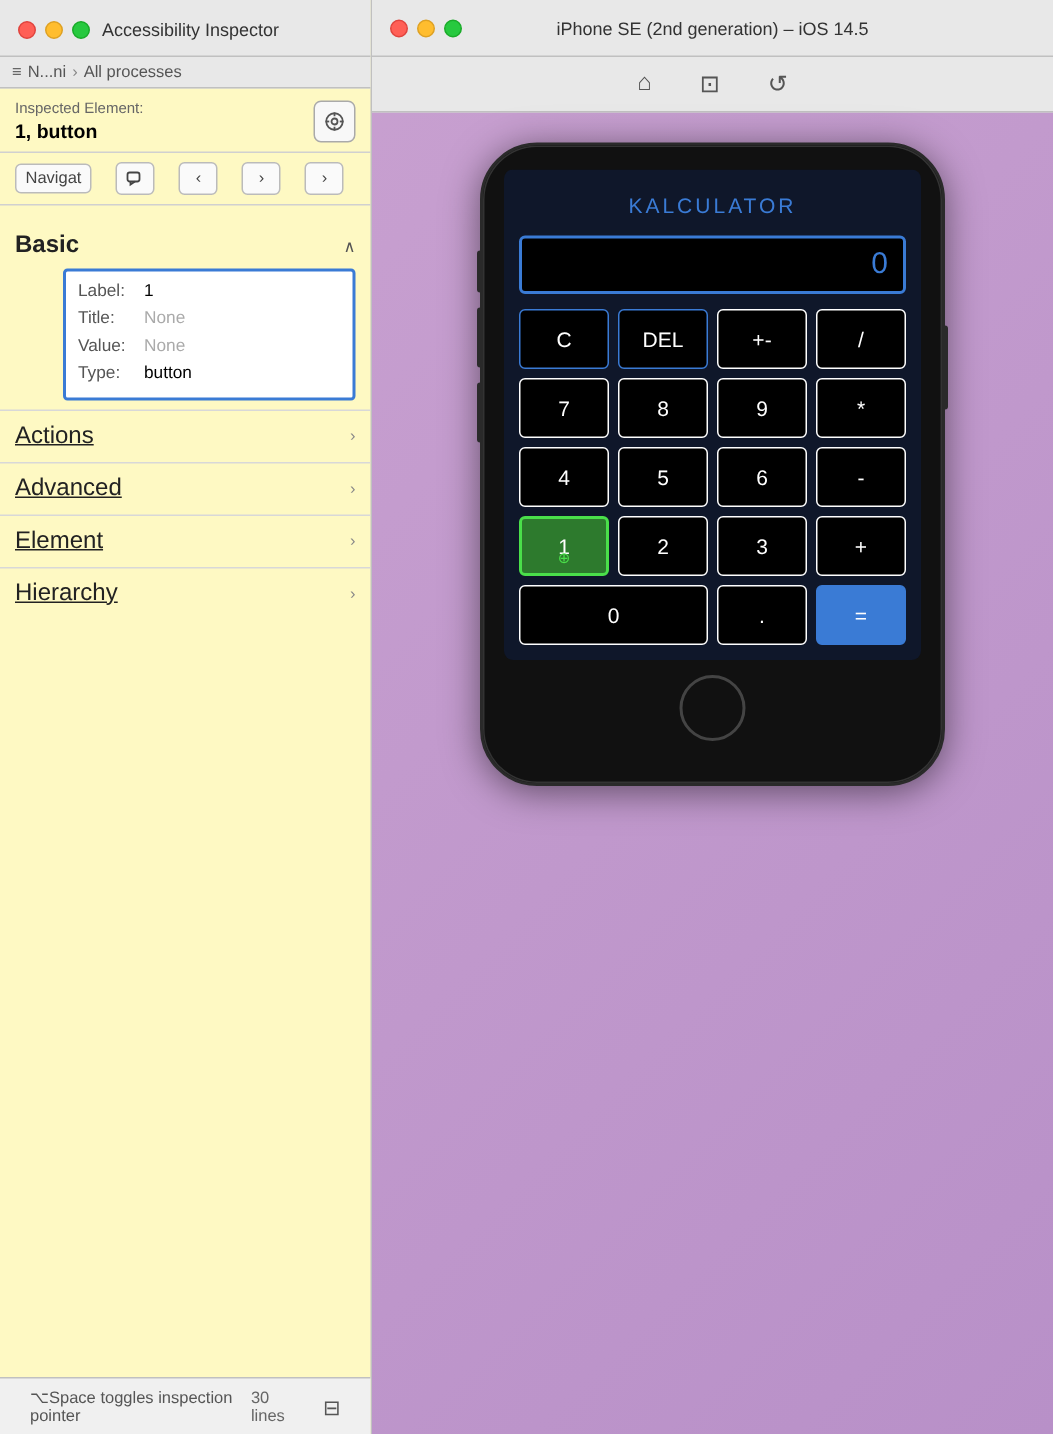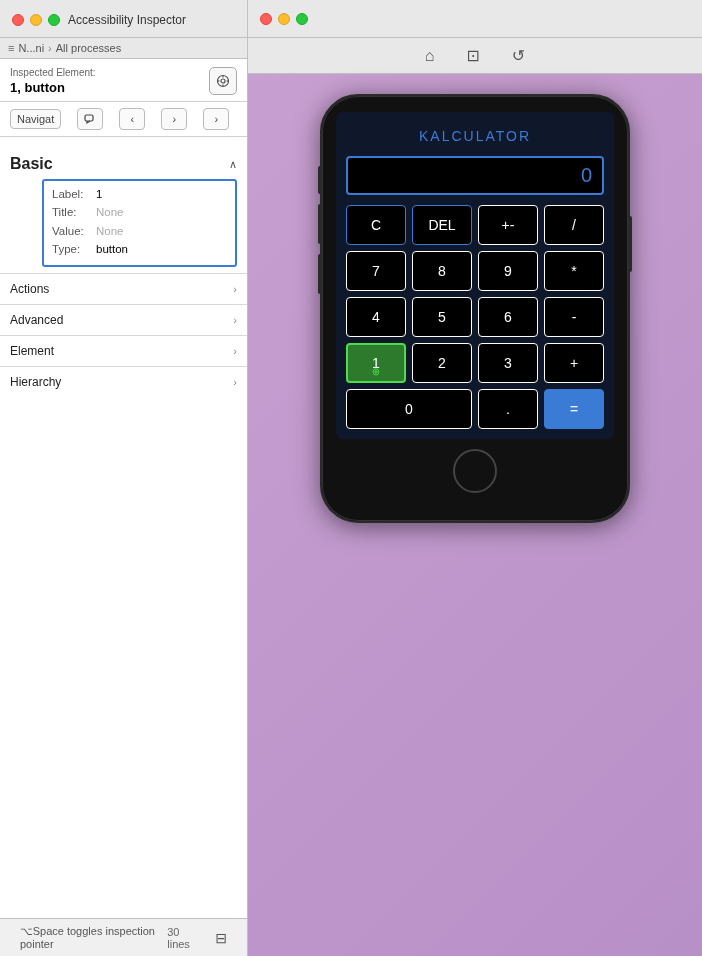--- a/index.html
+++ b/index.html
@@ -10,21 +10,21 @@
       flex-direction: row;
       font-family: -apple-system, BlinkMacSystemFont, "Helvetica Neue", Arial, sans-serif;
       overflow: hidden;
       background: #d0d0d0;
     }
 
     
     .left-panel {
       width: 248px;
       height: 956px;
-      background: #ffffff;
+      background: #fef9c3;
       border-right: 1px solid #c0c0c0;
       display: flex;
       flex-direction: column;
       position: relative;
     }
 
     
     .title-bar {
       background: #e8e8e8;
       border-bottom: 1px solid #c0c0c0;
@@ -203,23 +203,24 @@
       align-items: center;
       justify-content: space-between;
       padding: 8px 10px;
       border-top: 1px solid #d8d8d8;
       cursor: pointer;
     }
     .collapsible-row:last-of-type {
       border-bottom: 1px solid #d8d8d8;
     }
     .row-label {
-      font-size: 12px;
+      font-size: 16px;
       font-weight: 500;
       color: #222;
+      text-decoration: underline;
     }
     .row-chevron {
       font-size: 11px;
       color: #888;
     }
 
     
     .bottom-bar {
       position: absolute;
       bottom: 0;
@@ -574,20 +575,21 @@
 </div>
 
 <div class="right-panel">
 
   <div class="sim-title-bar">
     <div class="sim-traffic-lights">
       <div class="traffic-light tl-red"></div>
       <div class="traffic-light tl-yellow"></div>
       <div class="traffic-light tl-green"></div>
     </div>
+    <span class="sim-title-text">iPhone SE (2nd generation) – iOS 14.5</span>
   </div>
 
   <div class="sim-toolbar">
     <span class="sim-toolbar-icon">⌂</span>
     <span class="sim-toolbar-icon">⊡</span>
     <span class="sim-toolbar-icon">↺</span>
   </div>
 
   <div class="phone-frame">
     <div class="phone-side-btn-left"></div>

